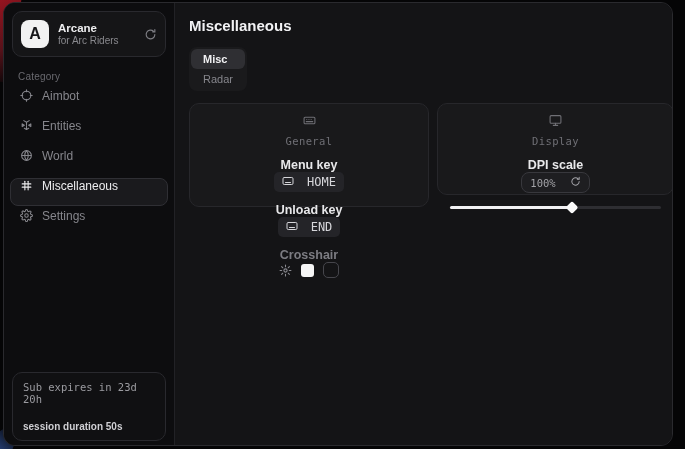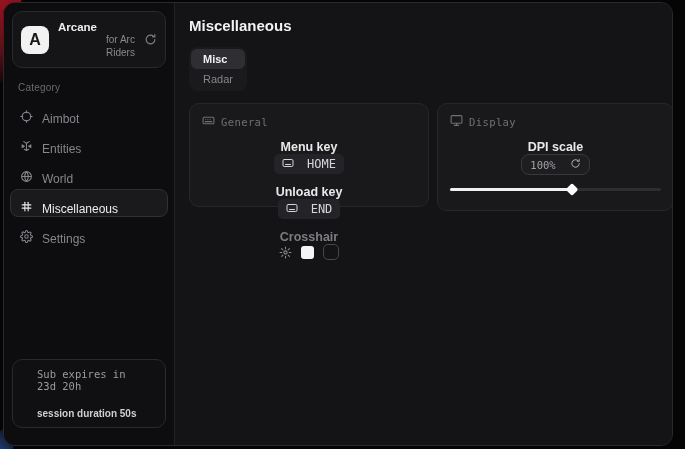--- a/index.html
+++ b/index.html
@@ -17,50 +17,50 @@
 
   
   .sidebar { width:171px; height:100%; background:#0d0d0f; border-right:1px solid #222226;
     position:relative; flex-shrink:0; }
   .brand-card { margin:8px; padding:8px; border:1px solid #29292e; border-radius:10px;
     background:#151517; display:flex; align-items:center; gap:9px; }
   .logo { width:28px; height:28px; border-radius:8px; background:#f2f2f2; color:#17171a;
     font-weight:bold; font-size:16px; display:flex; align-items:center; justify-content:center; }
   .brand-text { flex:1; line-height:1.25; }
   .brand-name { font-size:11.5px; font-weight:bold; color:#ededef; }
-  .brand-sub { font-size:10px; color:#89898e;margin-left:48px; }
+  .brand-sub { font-size:10px; color:#89898e; }
   .refresh-btn { color:#7c7c82; display:flex; cursor:pointer; }
 
   .cat-label { font-size:10px; color:#69696f; margin:14px 0 6px 14px; letter-spacing:.2px; }
 
   .nav { display:flex; flex-direction:column; gap:2px; padding:0 6px; }
-  .nav-item { display:flex; align-items:flex-end; gap:9px; height:28px; padding:0 9px;
+  .nav-item { display:flex; align-items:flex-start; gap:9px; height:28px; padding:0 9px;
     border-radius:8px; color:#86868c; font-size:12px; border:1px solid transparent; cursor:pointer; }
   .nav-item.active { background:#1a1a1d; border-color:#2f2f34; color:#ededef; }
   .nav-item svg { flex-shrink:0; }
 
-  .sub-card { position:absolute; left:8px; right:8px; bottom:17px; border:1px solid #29292e;
-    border-radius:10px; padding:8px 24px; background:#101012; }
+  .sub-card { position:absolute; left:8px; right:8px; bottom:4px; border:1px solid #29292e;
+    border-radius:10px; padding:8px 10px; background:#101012; }
   .sub-line1 { font-family:"DejaVu Sans Mono", monospace; font-size:10.5px; color:#9b9ba0; }
   .sub-line2 { font-size:10px; color:#cfcfd3; font-weight:bold; margin-top:16px; }
 
   
   .main { flex:1; position:relative; background:#141416; padding:14px 14px 0 14px; }
   .page-title { font-size:15px; font-weight:bold; color:#f2f2f4; }
 
   .tabs { display:inline-flex; background:#1a1a1c; border-radius:8px; padding:2px; margin-top:13px;flex-direction:column; }
   .tab { font-size:11px; padding:4px 12px; border-radius:6px; color:#86868c; cursor:pointer; }
   .tab.active { background:#2f2f33; color:#f0f0f2; font-weight:bold; }
 
   .cards { display:flex; gap:8px; margin-top:12px; }
   .card { background:#19191b; border:1px solid #27272b; border-radius:10px; padding:10px 12px; }
   .card-general { width:240px; height:104px; }
-  .card-display { width:237px; height:108px;text-align:center; }
+  .card-display { width:237px; height:92px;text-align:center; }
   .card-head { display:flex; align-items:center; gap:6px; color:#6f6f75;
-    font-family:"DejaVu Sans Mono", monospace; font-size:10.5px; letter-spacing:.4px; }
+    font-family:"DejaVu Sans Mono", monospace; font-size:10.5px; letter-spacing:.4px;flex-direction:column; }
   .row { display:flex; align-items:center; justify-content:space-between; margin-top:11px;flex-direction:column; }
   .row-label { font-size:12.5px; font-weight:bold; color:#e8e8ea; }
   .row-label.muted { color:#7c7c82; }
 
   .keybind { display:inline-flex; align-items:center; gap:13px; background:#242428;
     border-radius:5px; padding:3px 8px; font-family:"DejaVu Sans Mono", monospace;
     font-size:12px; color:#d6d6da; cursor:pointer; }
 
   .cross-controls { display:flex; align-items:center; gap:9px; }
   .swatch { width:13px; height:13px; border-radius:3px; background:#f5f5f5; cursor:pointer; }

